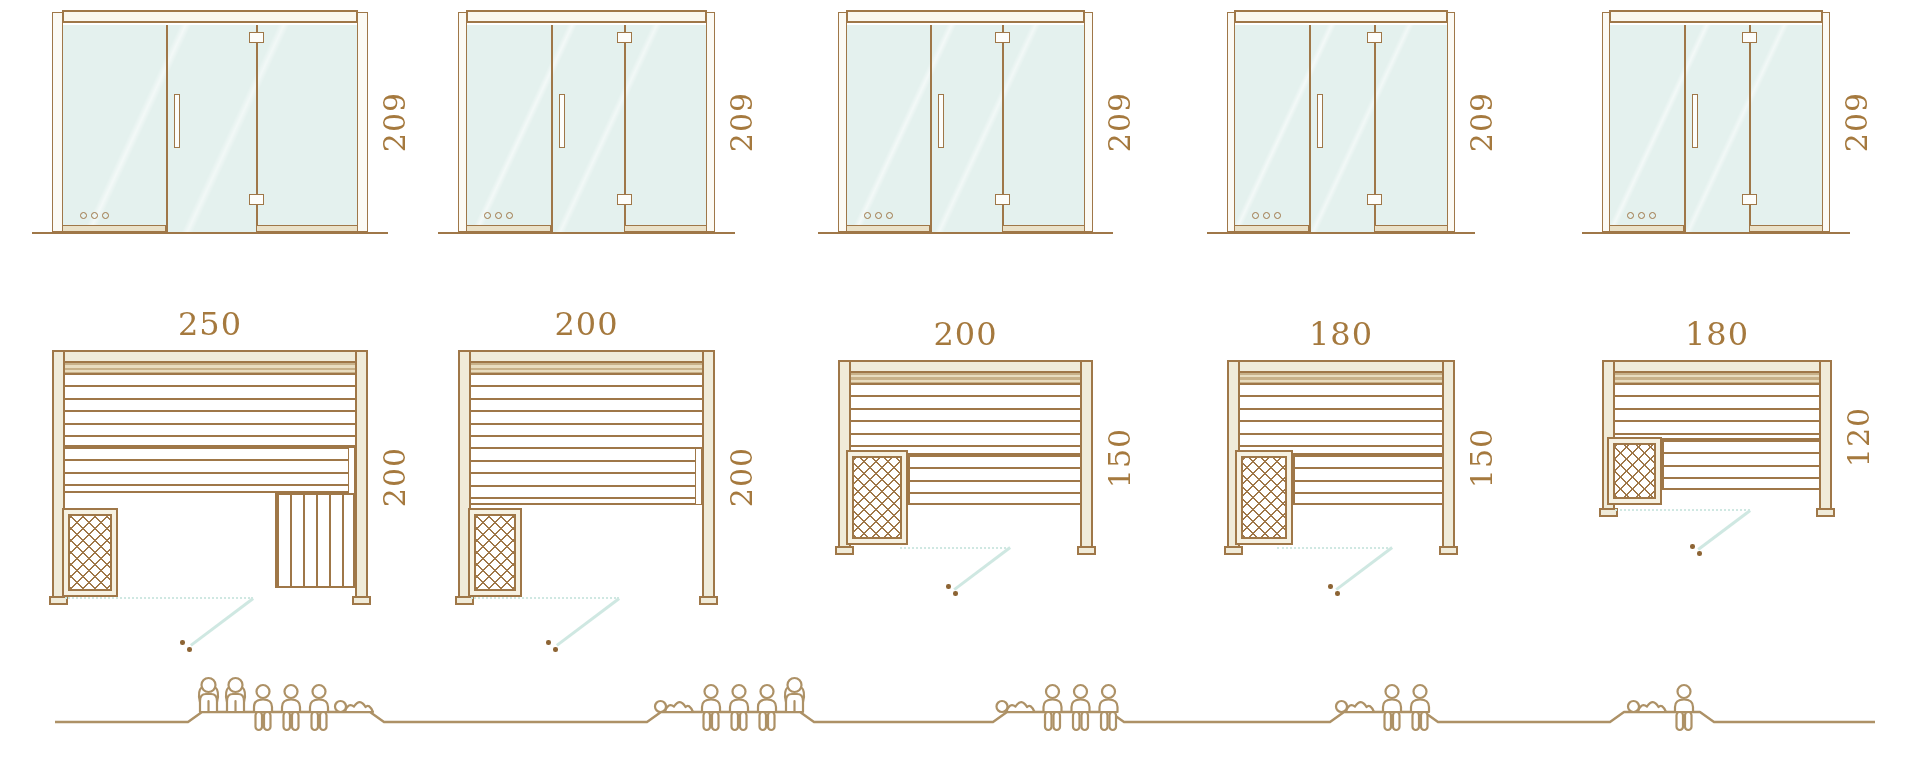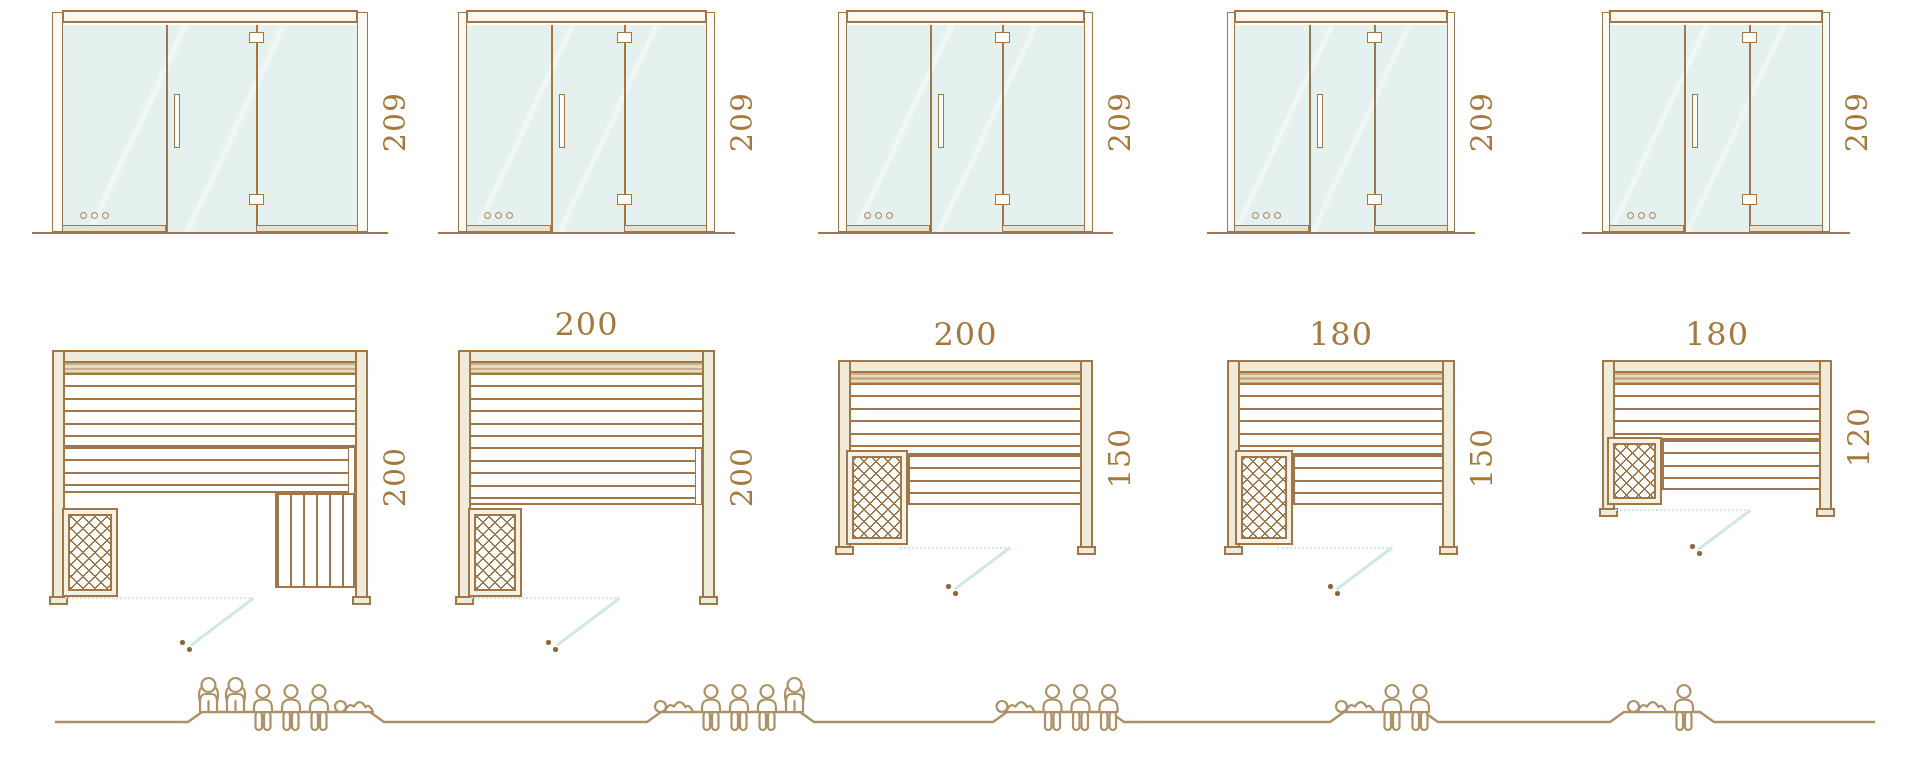--- a/index.html
+++ b/index.html
@@ -84,20 +84,21 @@
           <i></i>
           <i></i>
           <i></i>
         </div>
       <div class="e-sill sl"></div>
       <div class="e-sill sr"></div>
       <div class="e-floor"></div>
       <div class="dim dim-rot" style="top:96px;">209</div>
     </div>
     <div class="plan" style="left:52px;top:350px;width:316px;height:250px;">
+      <div class="dim dim-w">250</div>
       <div class="dim dim-rot" style="top:111px;">200</div>
       <div class="p-wt"></div>
       <div class="p-wl"></div>
       <div class="p-wr"></div>
       <div class="p-foot fl"></div>
       <div class="p-foot fr"></div>
       <div class="p-band"></div>
       <div class="p-bench slats" style="height:74px;"></div>
       <div class="p-bench2 slats" style="top:97px;height:46px;"></div>
       <div class="p-arm" style="top:97px;height:95px;"></div>

